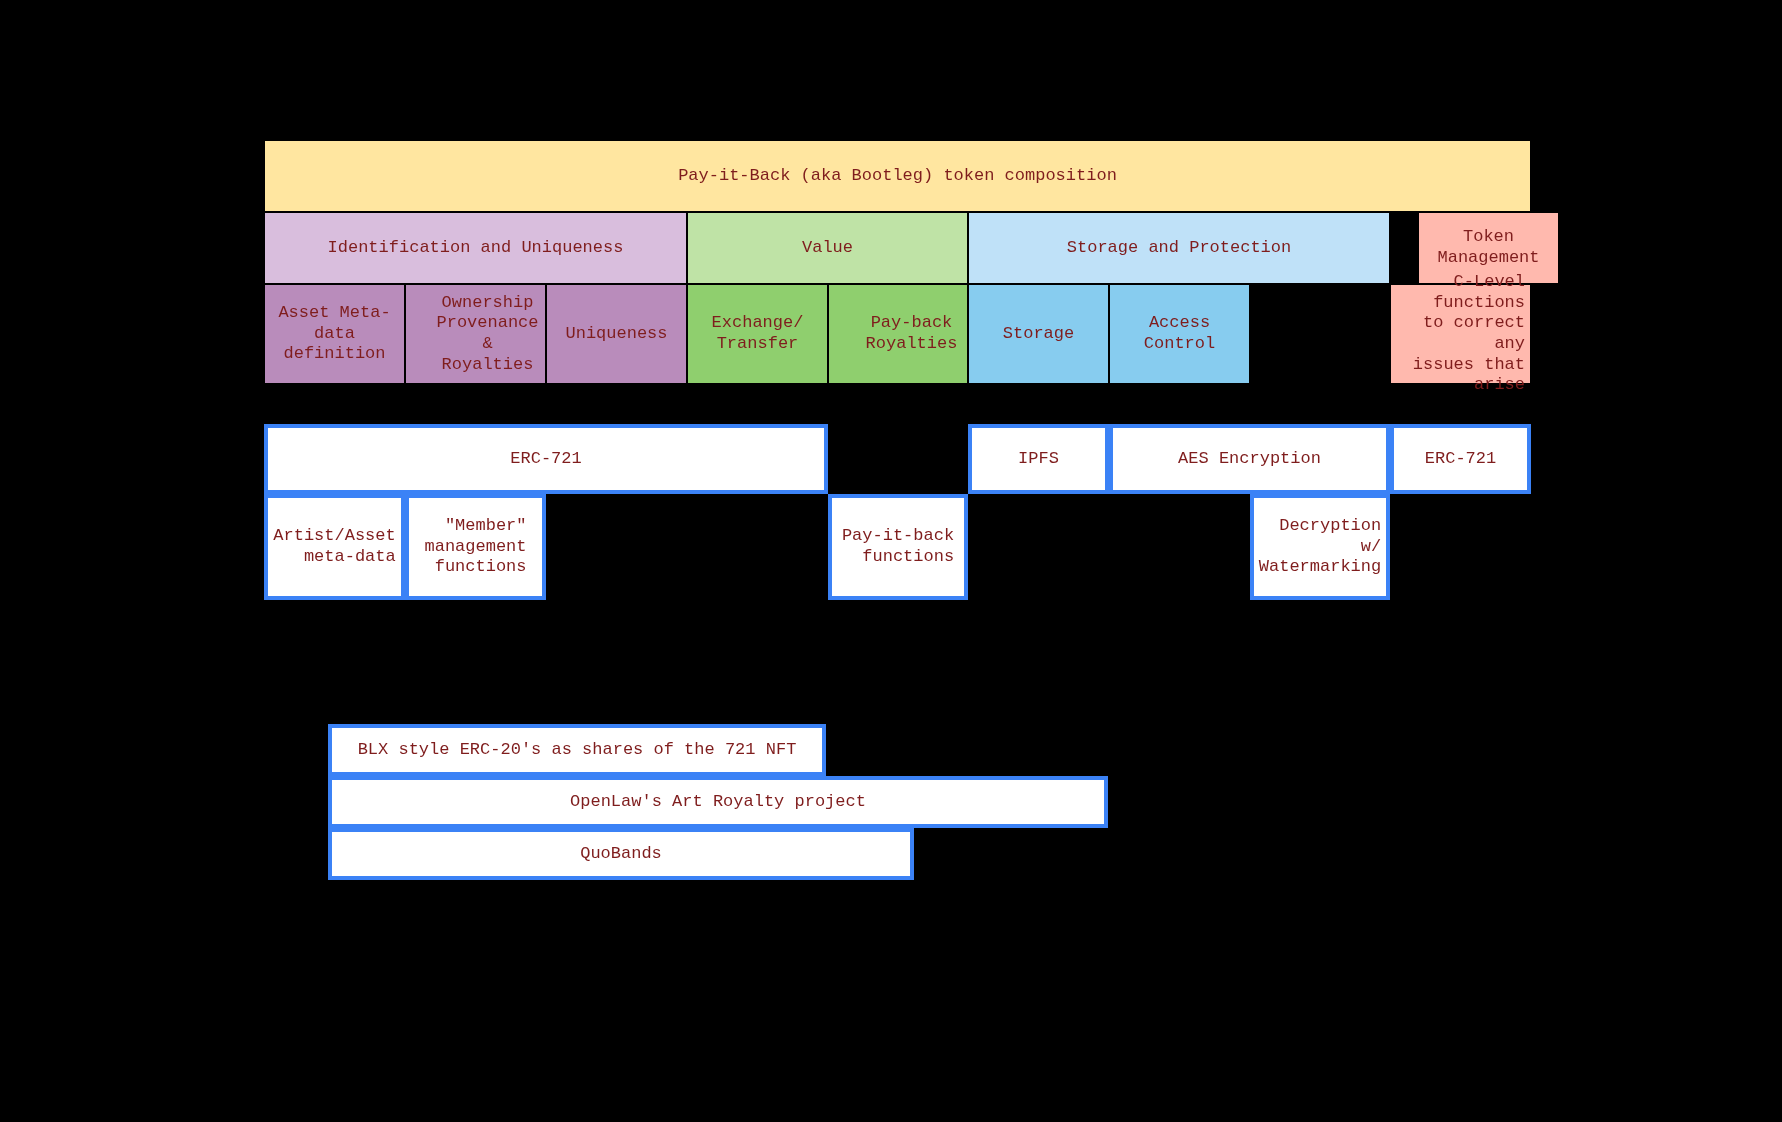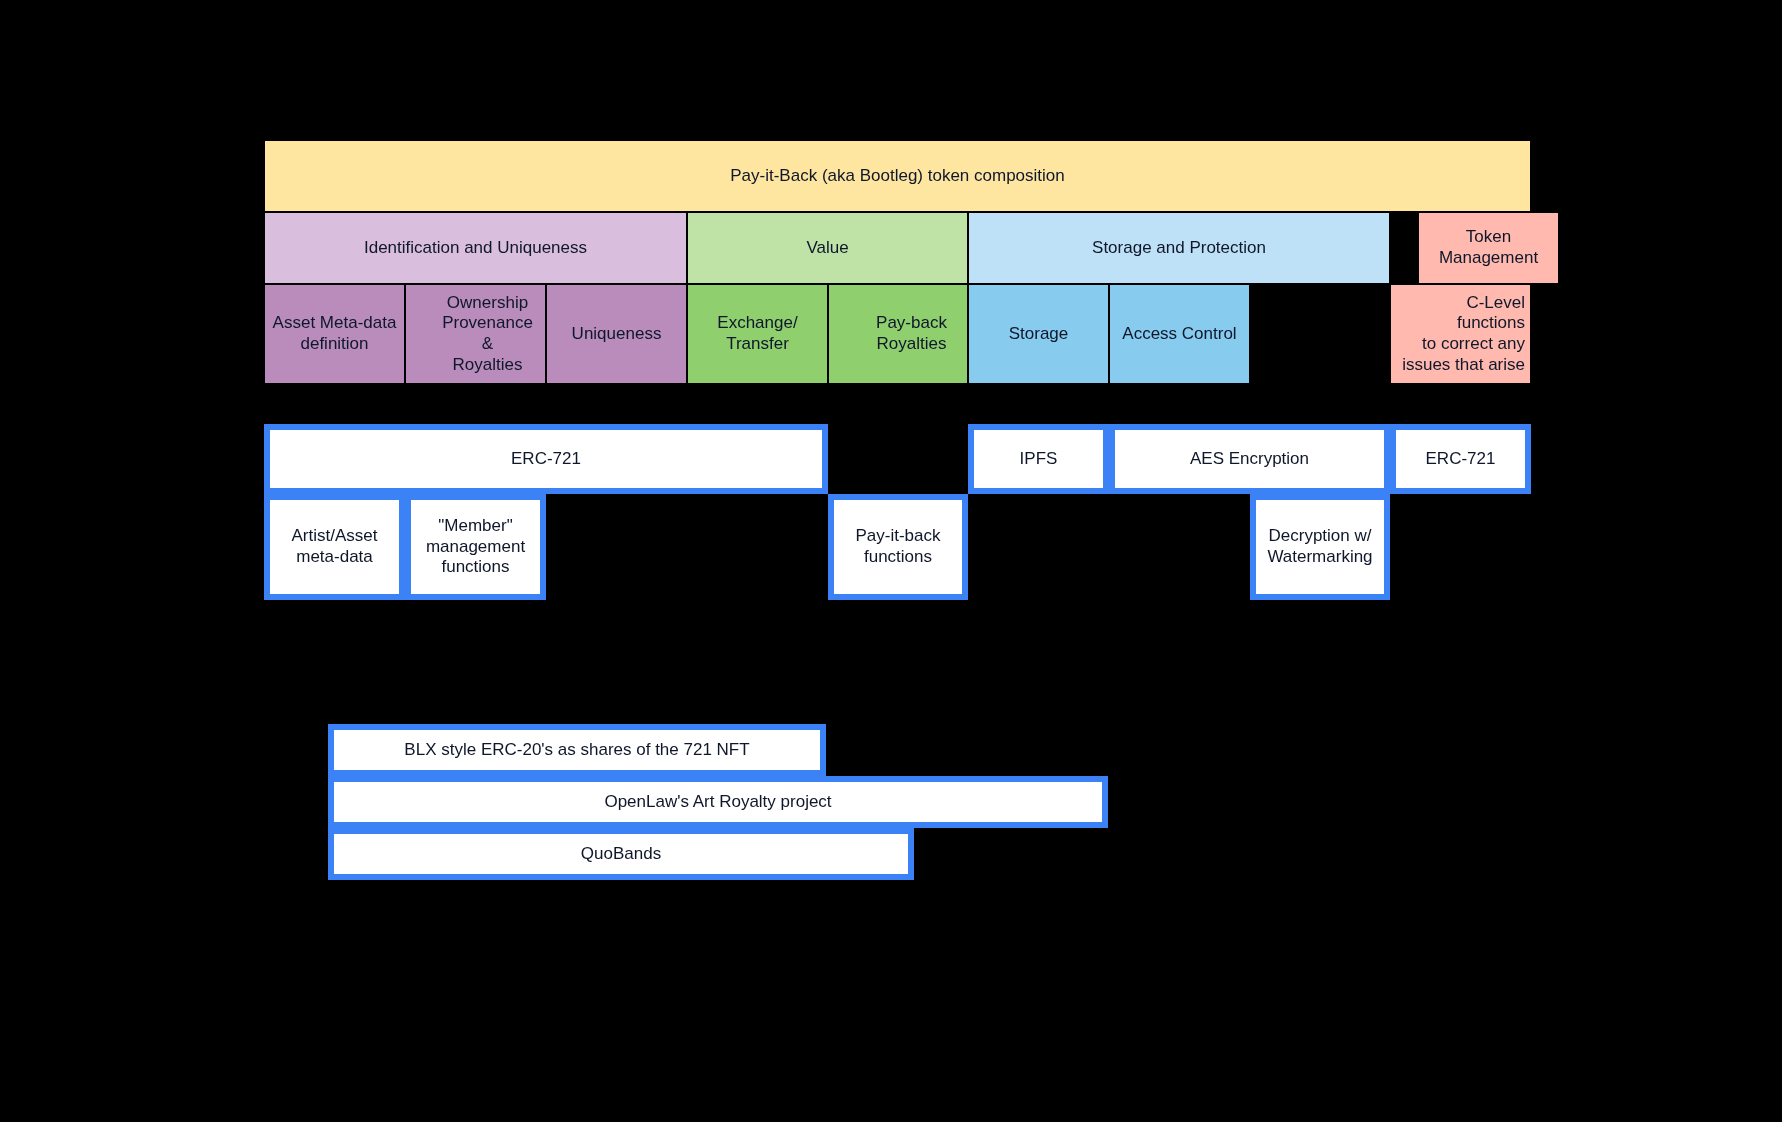--- a/index.html
+++ b/index.html
@@ -22,42 +22,43 @@
     background: #000000;
   }
   .box {
     position: absolute;
     box-sizing: border-box;
     border: 1px solid #000000;
     display: flex;
     align-items: center;
     justify-content: center;
     text-align: center;
-    color: #0f172a;
+    color: #7f1d1d;
     font-size: 17px;
     line-height: 1.22;
     padding: 2px 5px;
     white-space: pre-line;
+    font-family: Liberation Mono, monospace;
   }
 
   
   .tier-title   { background: #ffe6a0; border-color: #000; }
   .tier-group-a { background: #d9bedd; }
   .tier-group-b { background: #bfe3a6; }
   .tier-group-c { background: #bfe1f8; text-align: right; }
   .tier-group-d { background: #ffb9ae; }
 
   .tier-item-a  { background: #b98cbb; }
   .tier-item-b  { background: #8fcf6e; }
   .tier-item-c  { background: #87ccef; }
   .tier-item-d  { background: #ffb9ae; }
 
   .dashed-left { border-left: 2px dashed #000000; }
 
-  .impl-box { background:#ffffff; border:6px solid #3b82f6; }
+  .impl-box { background:#ffffff; border:4px solid #3b82f6;text-align:right; }
 </style>
 </head>
 <body>
 
 <div class="canvas">
 
   <div class="box tier-title" style="left:264px; top:140px; width:1267px; height:72px; font-size:17px;">Pay-it-Back (aka Bootleg) token composition</div>
 
   <div class="box tier-group-a" style="left:264px; top:212px; width:423px; height:72px;">Identification and Uniqueness</div>
 

